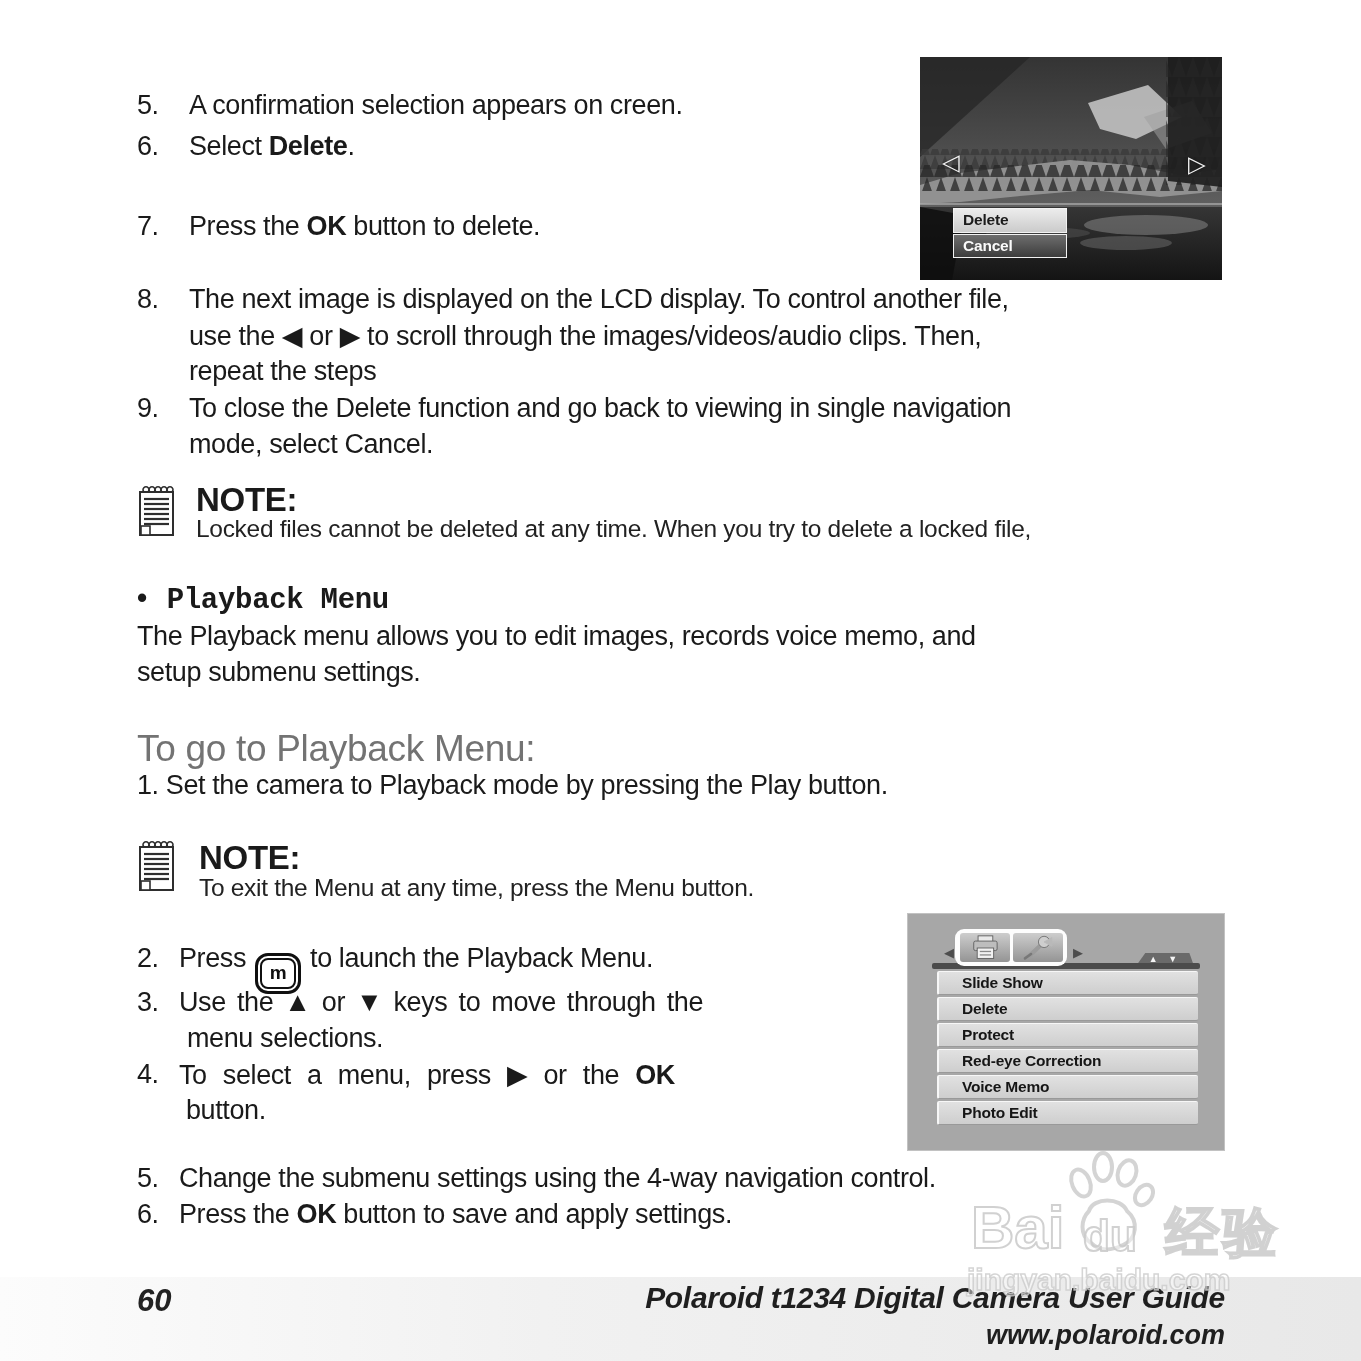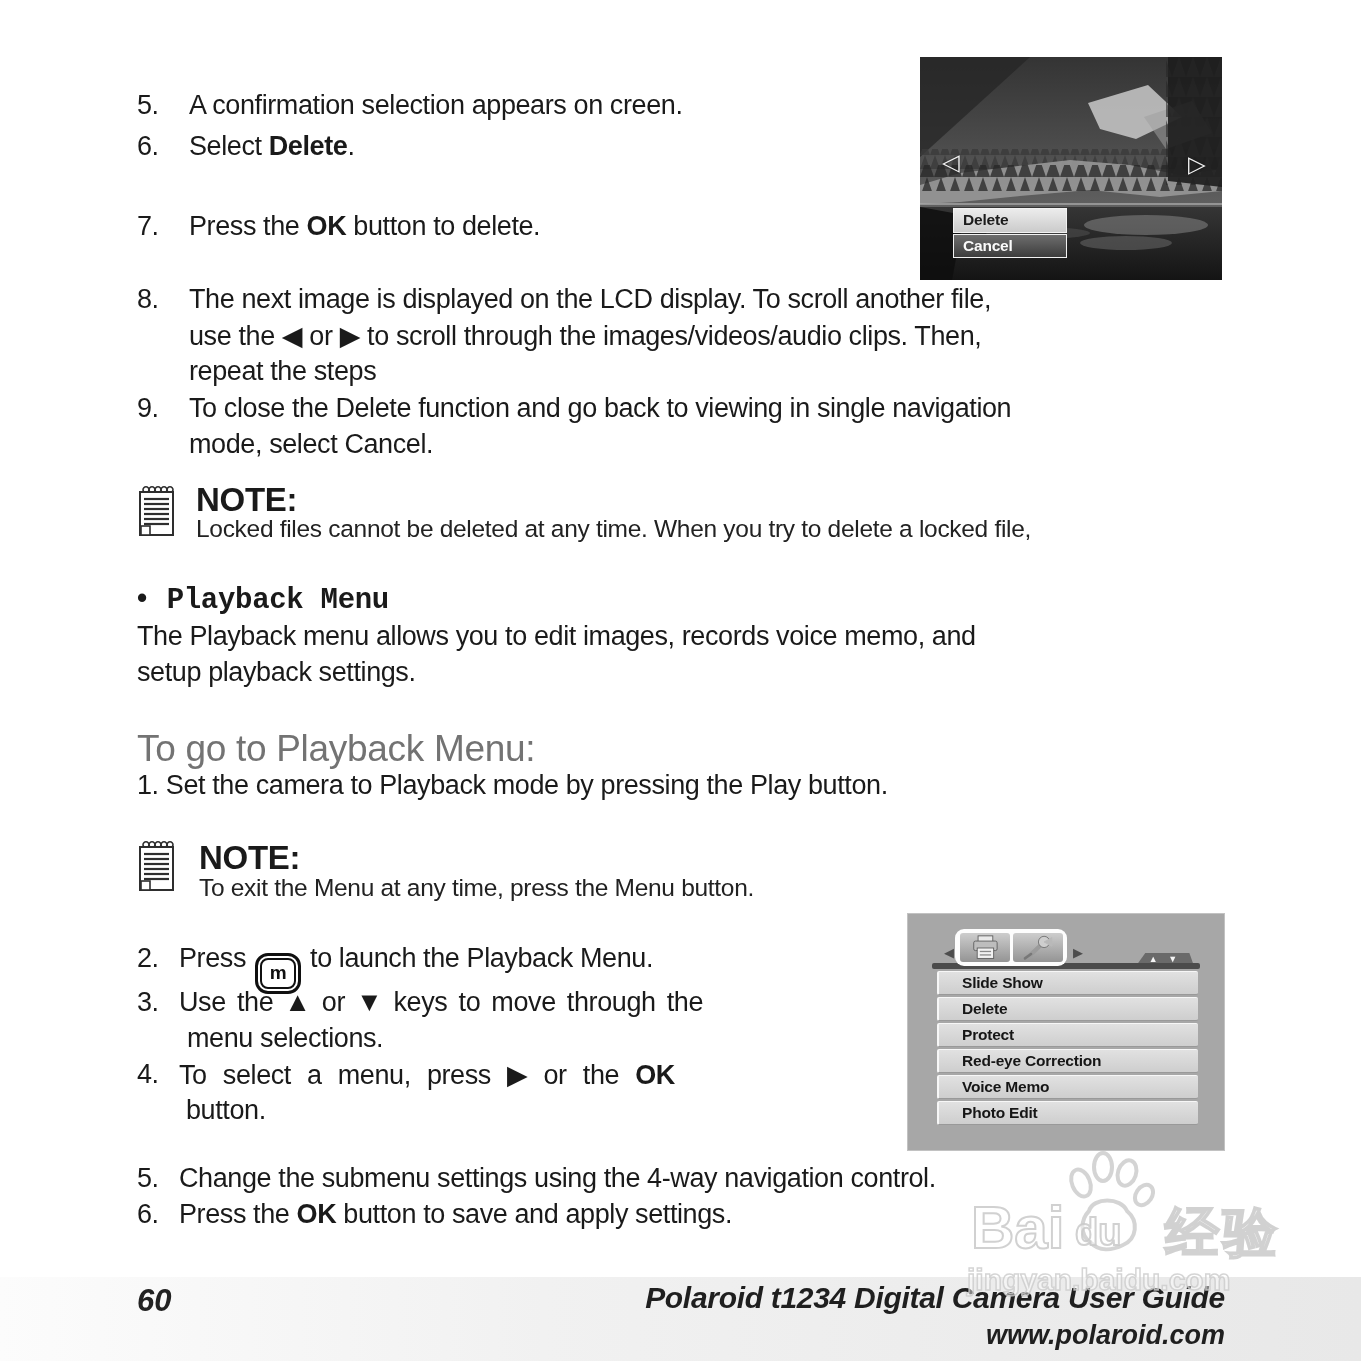--- a/index.html
+++ b/index.html
@@ -52,21 +52,21 @@
   .footer-band{position:absolute;left:0;top:1277px;width:1361px;height:84px;
                background:linear-gradient(90deg,#fcfcfc 0%,#f1f1f1 40%,#e8e8e8 100%);}
   .pageno{position:absolute;left:137px;top:1283px;font-size:31px;font-weight:bold;font-style:italic;color:#222;}
   .ftitle{position:absolute;right:136px;top:1281px;font-size:30px;font-weight:bold;font-style:italic;color:#1f1f1f;letter-spacing:-0.3px;}
   .furl{position:absolute;right:136px;top:1320px;font-size:27px;font-weight:bold;font-style:italic;color:#1f1f1f;}
   
   .wm{position:absolute;left:963px;top:1153px;width:400px;height:160px;z-index:6;pointer-events:none;}
   .wm-txt{position:absolute;font-weight:bold;color:rgba(255,255,255,0.45);
           -webkit-text-stroke:2px rgba(201,201,201,0.85);}
   .wm-bai{left:8px;top:40px;font-size:60px;}
-  .wm-du{left:112px;top:58px;font-size:38px;}
+  .wm-du{left:120px;top:58px;font-size:44px;}
   .wm-cjk{left:202px;top:44px;font-size:54px;letter-spacing:4px;}
   .wm-url{left:4px;top:110px;font-size:30px;-webkit-text-stroke:1.5px rgba(203,203,203,0.8);}
 </style>
 </head>
 <body>
 
 <div id="page">
 
   <div class="li indent52" style="left:137px;top:90px;">
     <span class="num">5.</span>
@@ -118,21 +118,21 @@
       <polygon points="0,150 44,158 32,223 0,223" fill="#0e0e0e" opacity="0.85"></polygon>
     </svg>
     <span class="ph-arrow" style="left:22px;top:94px;">◁</span>
     <span class="ph-arrow" style="left:268px;top:96px;">▷</span>
     <div class="pbtn delete">Delete</div>
     <div class="pbtn cancel">Cancel</div>
   </div>
 
   <div class="li indent52" style="left:137px;top:284px;">
     <span class="num">8.</span>
-    <span class="txt">The next image is displayed on the LCD display. To scroll another file,</span>
+    <span class="txt">The next image is displayed on the LCD display. To control another file,</span>
   </div>
   <div class="line" style="left:189px;top:320px;">use the ◀ or ▶ to scroll through the images/videos/audio clips. Then,</div>
   <div class="line" style="left:189px;top:356px;">repeat the steps</div>
 
   <div class="li indent52" style="left:137px;top:393px;">
     <span class="num">9.</span>
     <span class="txt">To close the Delete function and go back to viewing in single navigation</span>
   </div>
   <div class="line" style="left:189px;top:429px;">mode, select Cancel.</div>
 
@@ -156,21 +156,21 @@
     <rect x="4" y="43" width="9" height="9" fill="#ffffff" stroke="#2e2e2e" stroke-width="1.6"></rect>
   </svg>
   <div class="note-title" style="left:196px;top:481px;">NOTE:</div>
   <div class="note-line" style="left:196px;top:515px;">Locked files cannot be deleted at any time. When you try to delete a locked file,</div>
 
   <div class="h-bullet" style="left:137px;top:582px;">
     <span>•</span>
     <span style="margin-left:12px;font-family:Liberation Mono, monospace;">Playback Menu</span>
   </div>
   <div class="line" style="left:137px;top:621px;">The Playback menu allows you to edit images, records voice memo, and</div>
-  <div class="line" style="left:137px;top:657px;">setup playback settings.</div>
+  <div class="line" style="left:137px;top:657px;">setup submenu settings.</div>
 
   <div class="subhead" style="left:137px;top:728px;">To go to Playback Menu:</div>
   <div class="line" style="left:137px;top:770px;">1. Set the camera to Playback mode by pressing the Play button.</div>
 
   <svg class="noteicon" style="left:137px;top:838px;" width="42" height="56" viewBox="0 0 42 56">
     <rect x="3" y="9" width="33" height="43" fill="#ffffff" stroke="#2e2e2e" stroke-width="2"></rect>
     <g stroke="#2e2e2e" stroke-width="1.6" fill="none">
       <path d="M7,9 a3,3 0 1,1 4,0"></path>
         <path d="M13,9 a3,3 0 1,1 4,0"></path>
         <path d="M19,9 a3,3 0 1,1 4,0"></path>

